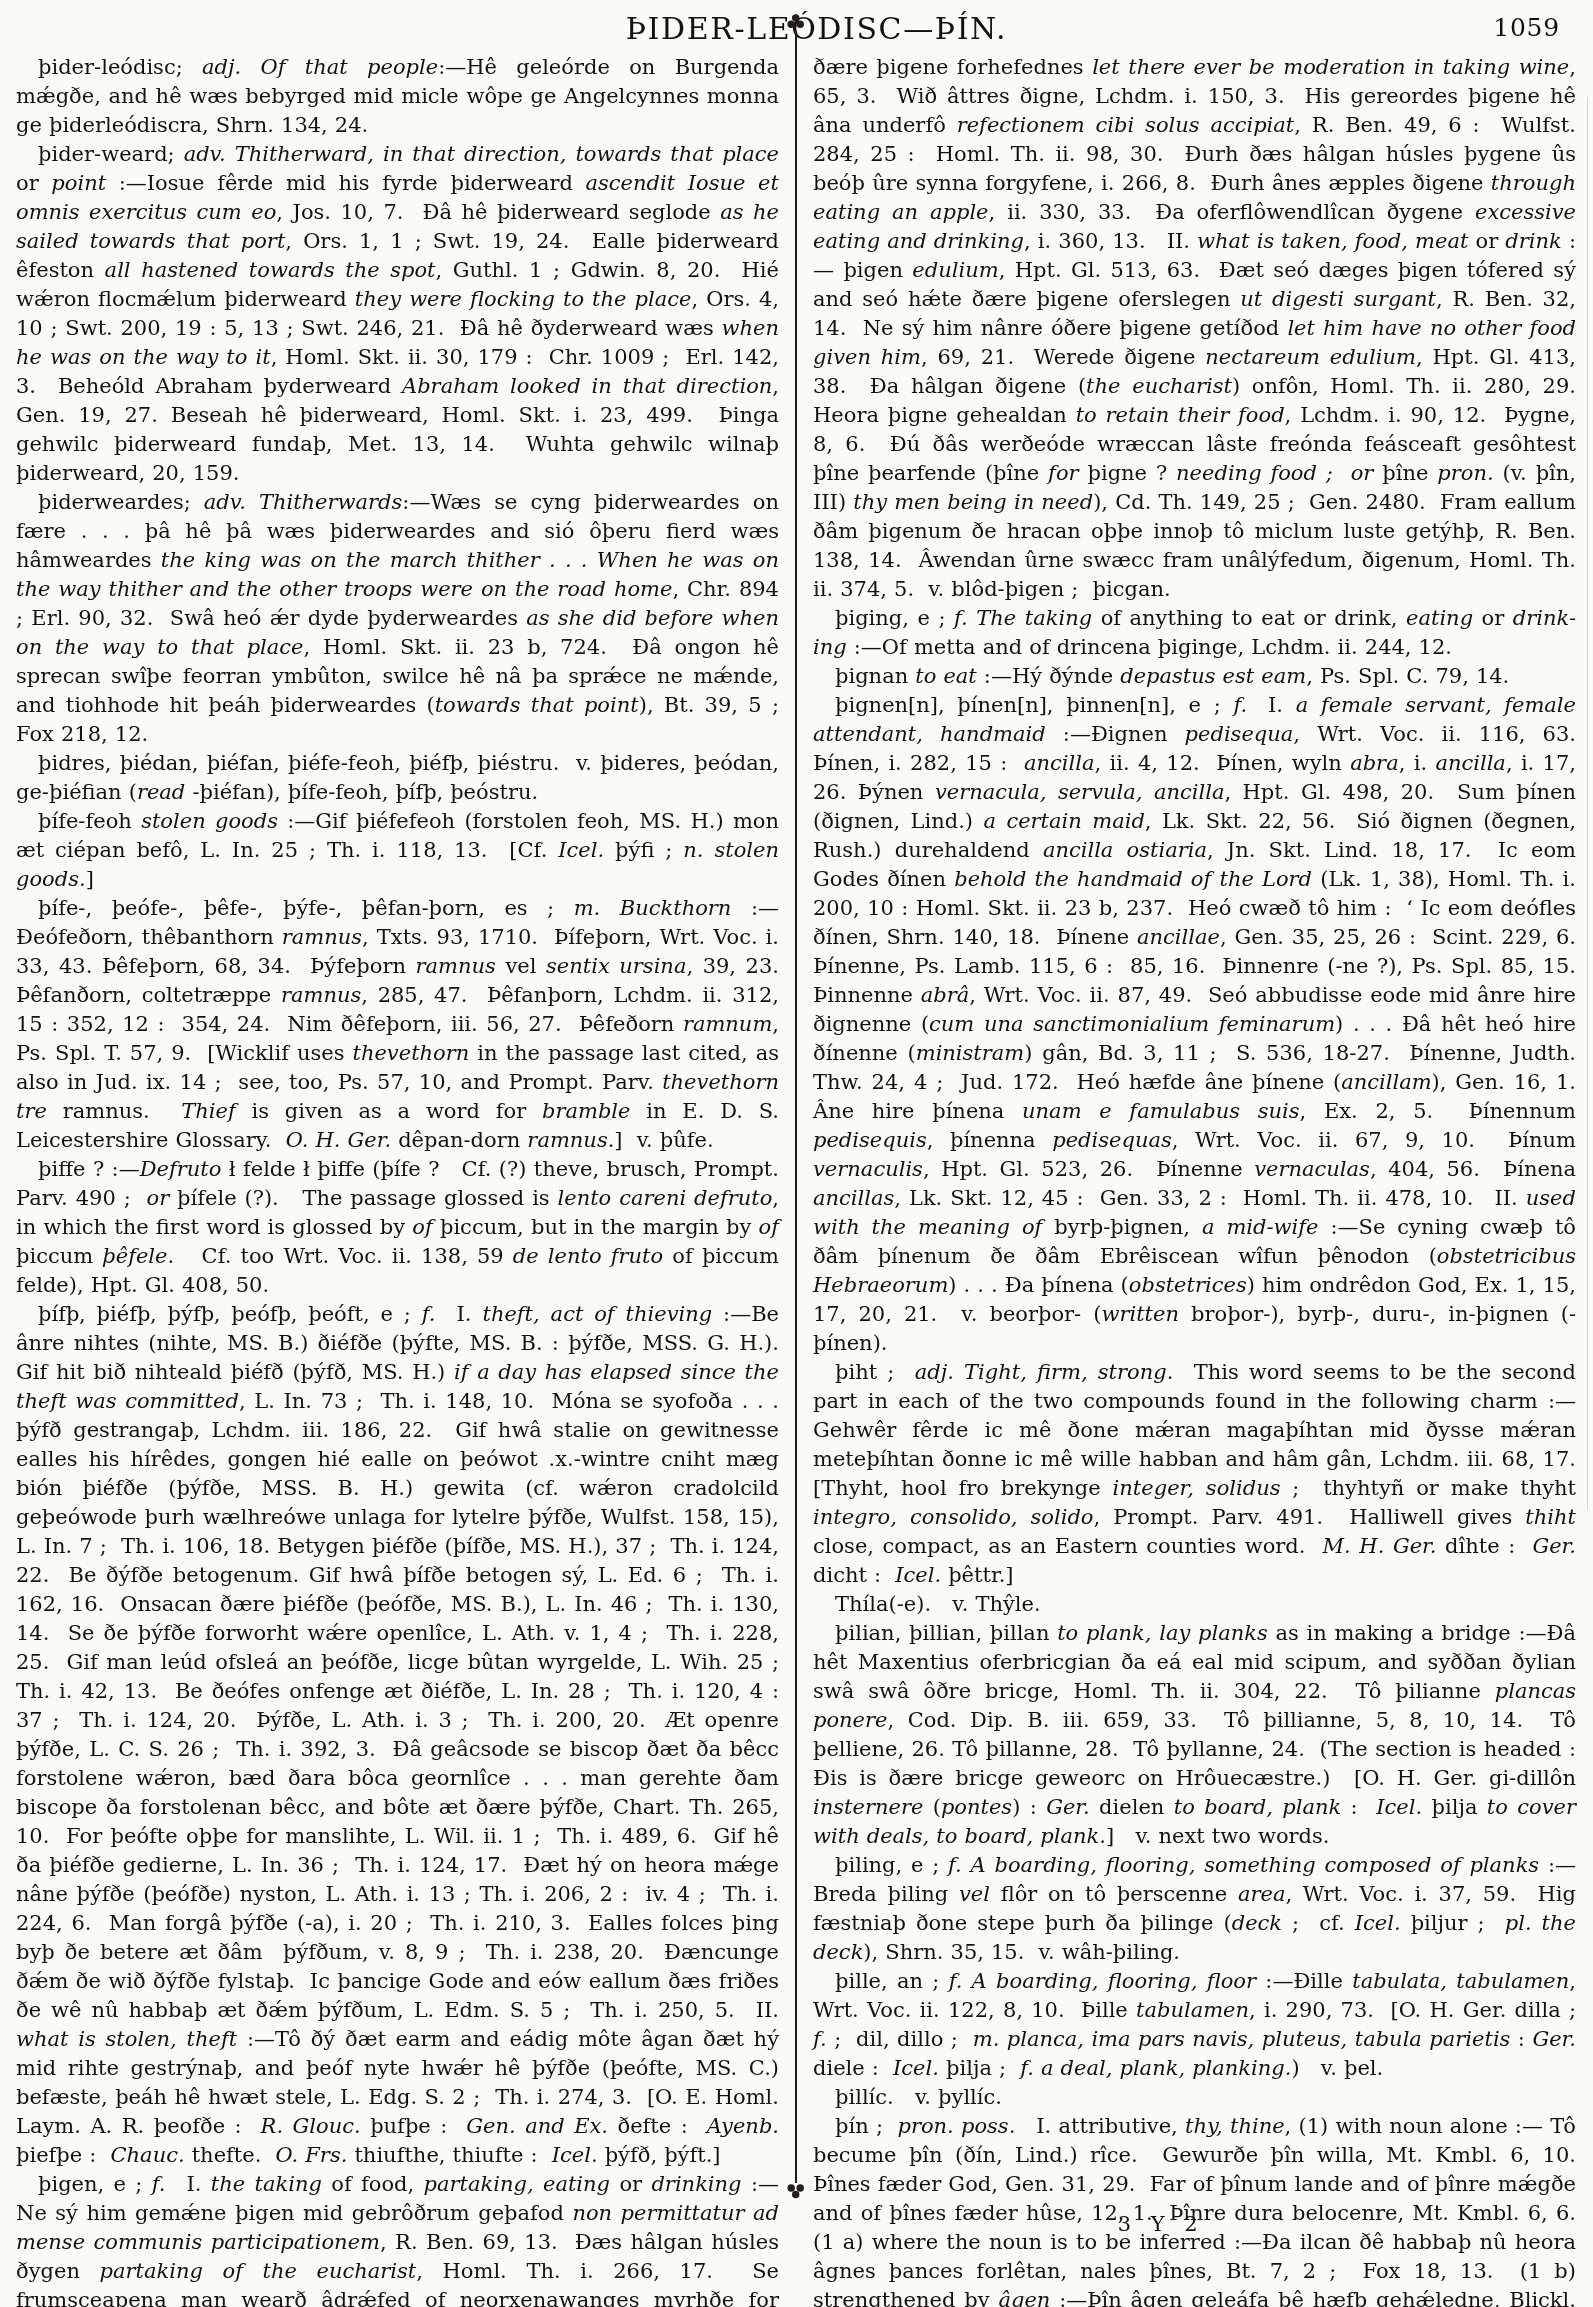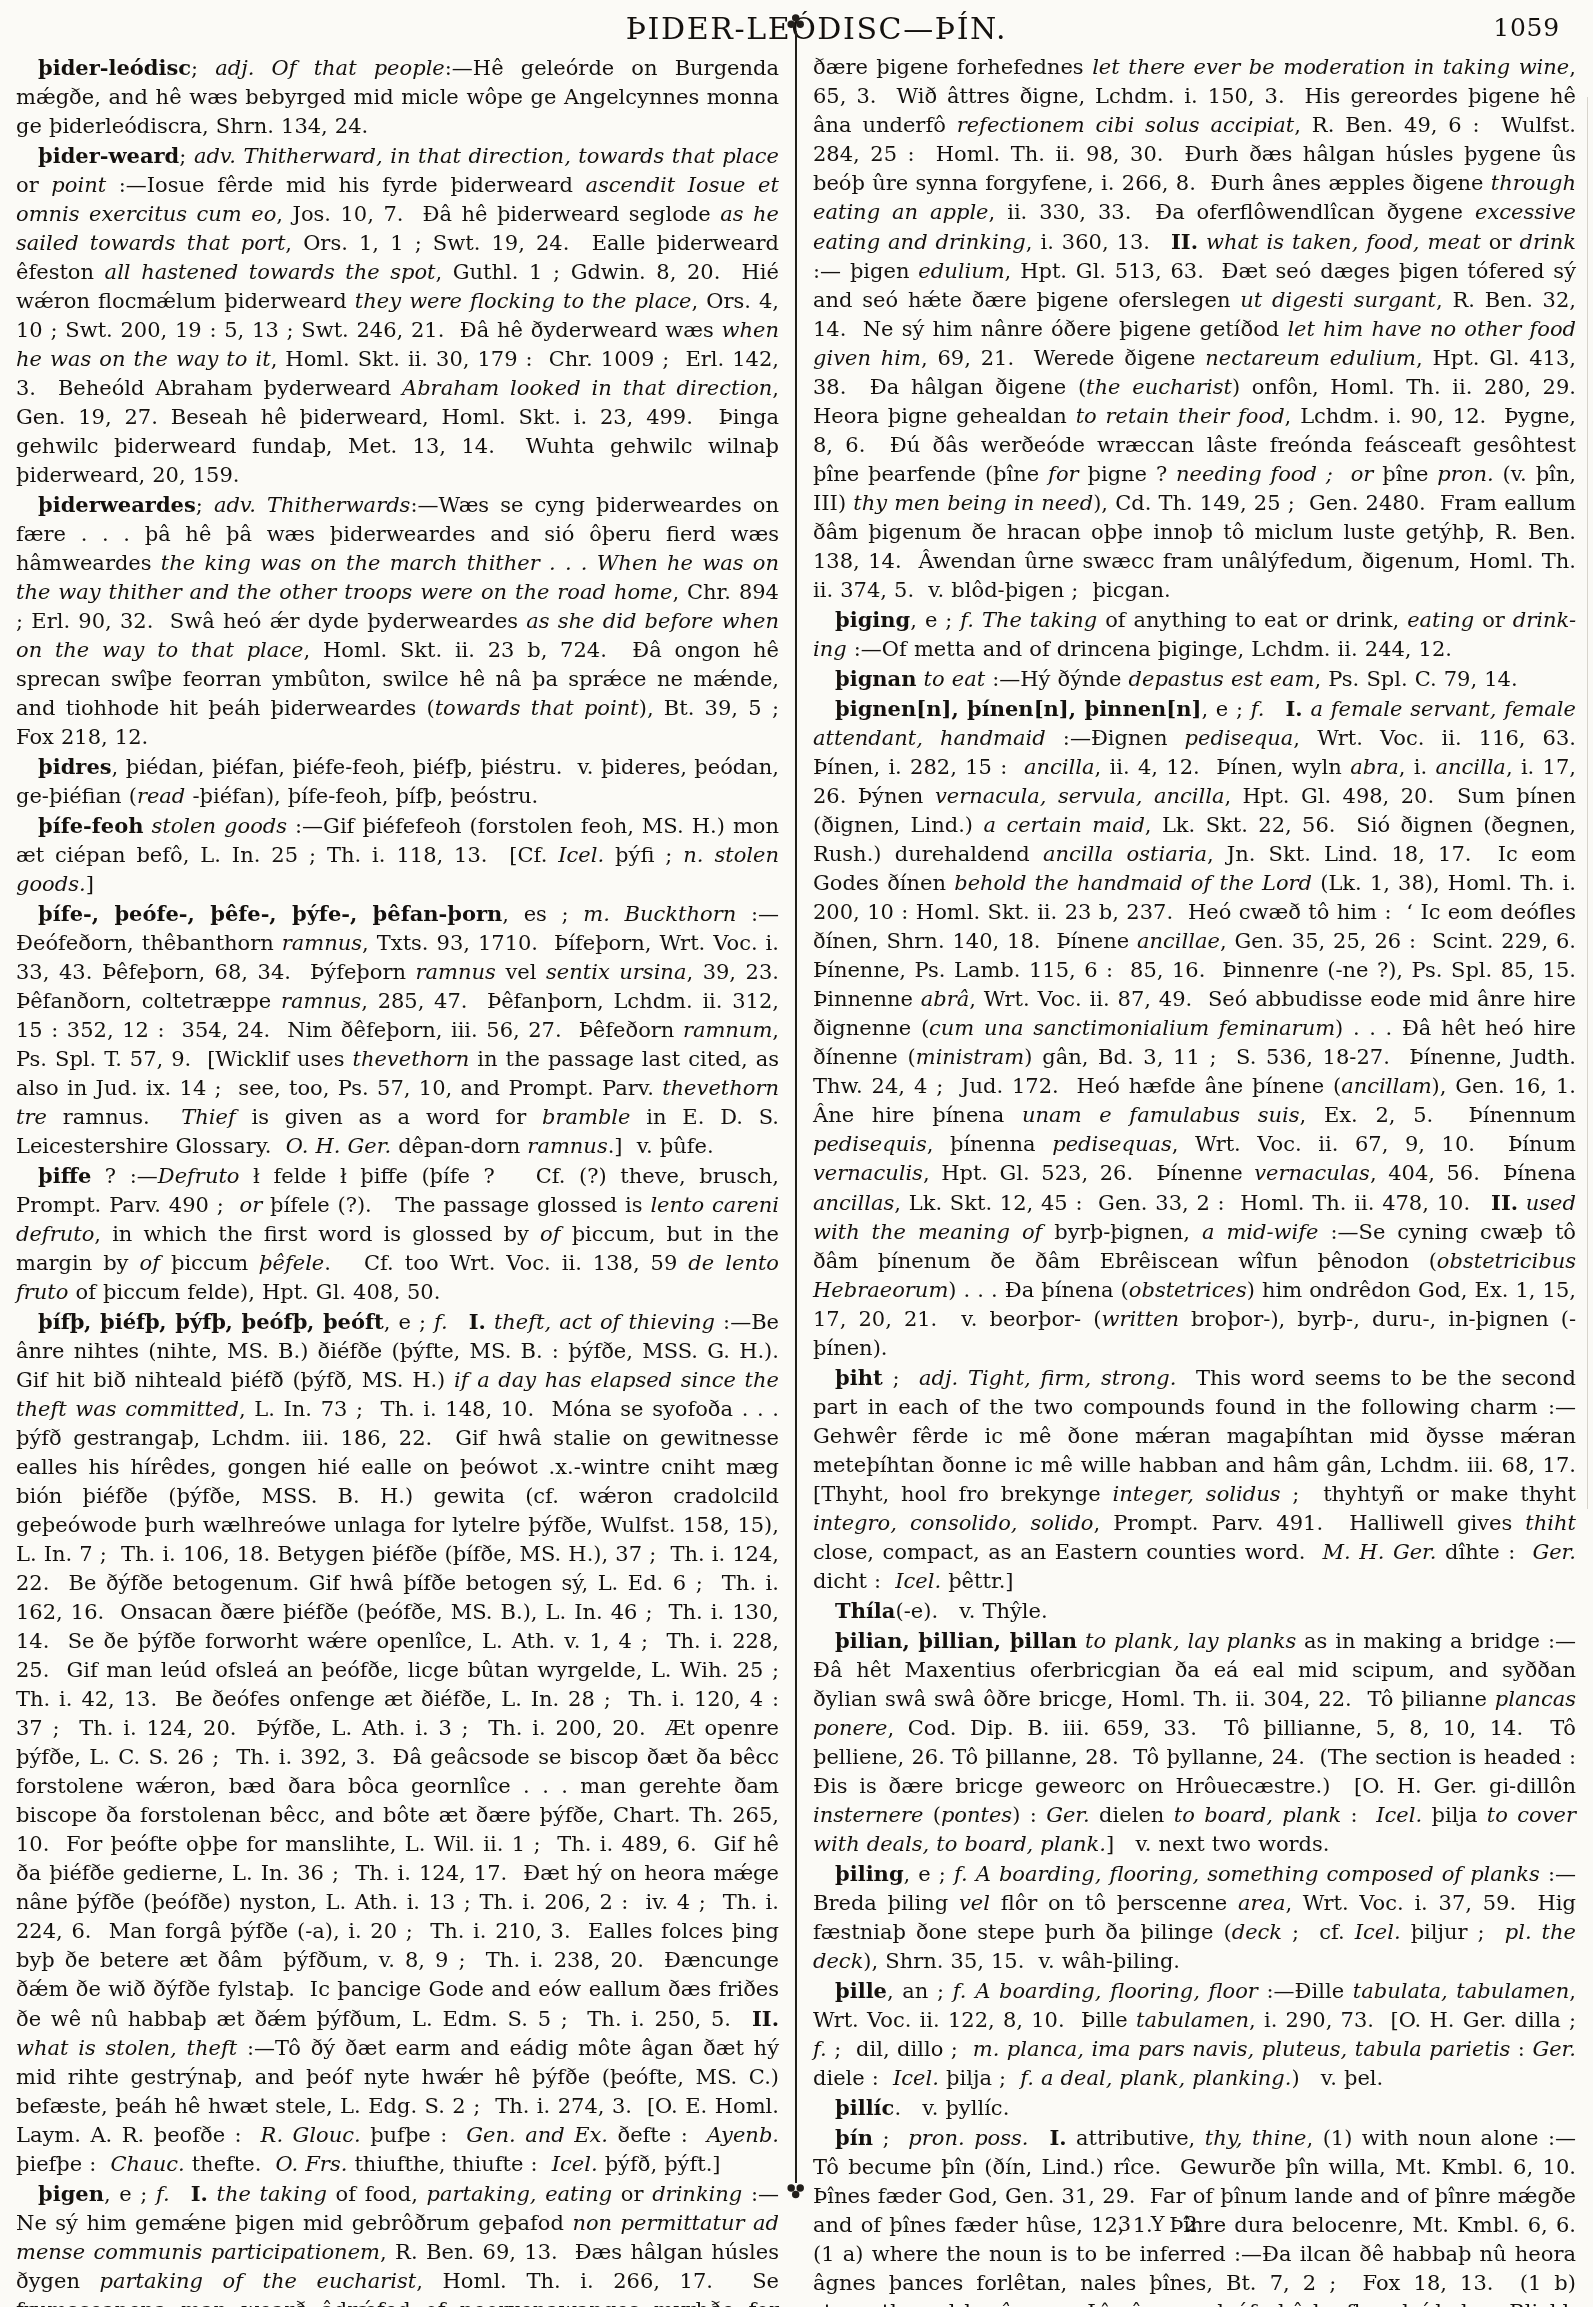--- a/index.html
+++ b/index.html
@@ -34,21 +34,21 @@
     font-size: 21px; line-height: 29px;
     text-align: justify;
     word-spacing: 0.4px;
   }
   .col-left  { left: 16px; }
   .col-right { left: 813px; }
 
   .entry { margin: 0; text-indent: 22px; }
   .entry.noindent { text-indent: 0; }
   .entry span { white-space: pre-wrap; }
-  .hw { font-weight: bold; }
+  .hw { font-weight: normal; }
   .it { font-style: italic; }
 
   .divider-rule {
     position: absolute; left: 795px; top: 31px; width: 1.6px; height: 2152px;
     background: #221f1b;
   }
   .printers-mark { position: absolute; left: 786px; width: 19.4px; height: 19.4px; }
   .printers-mark.top { top: 13px; }
   .printers-mark.bottom { top: 2180px; }
   .printers-mark svg { display: block; }

